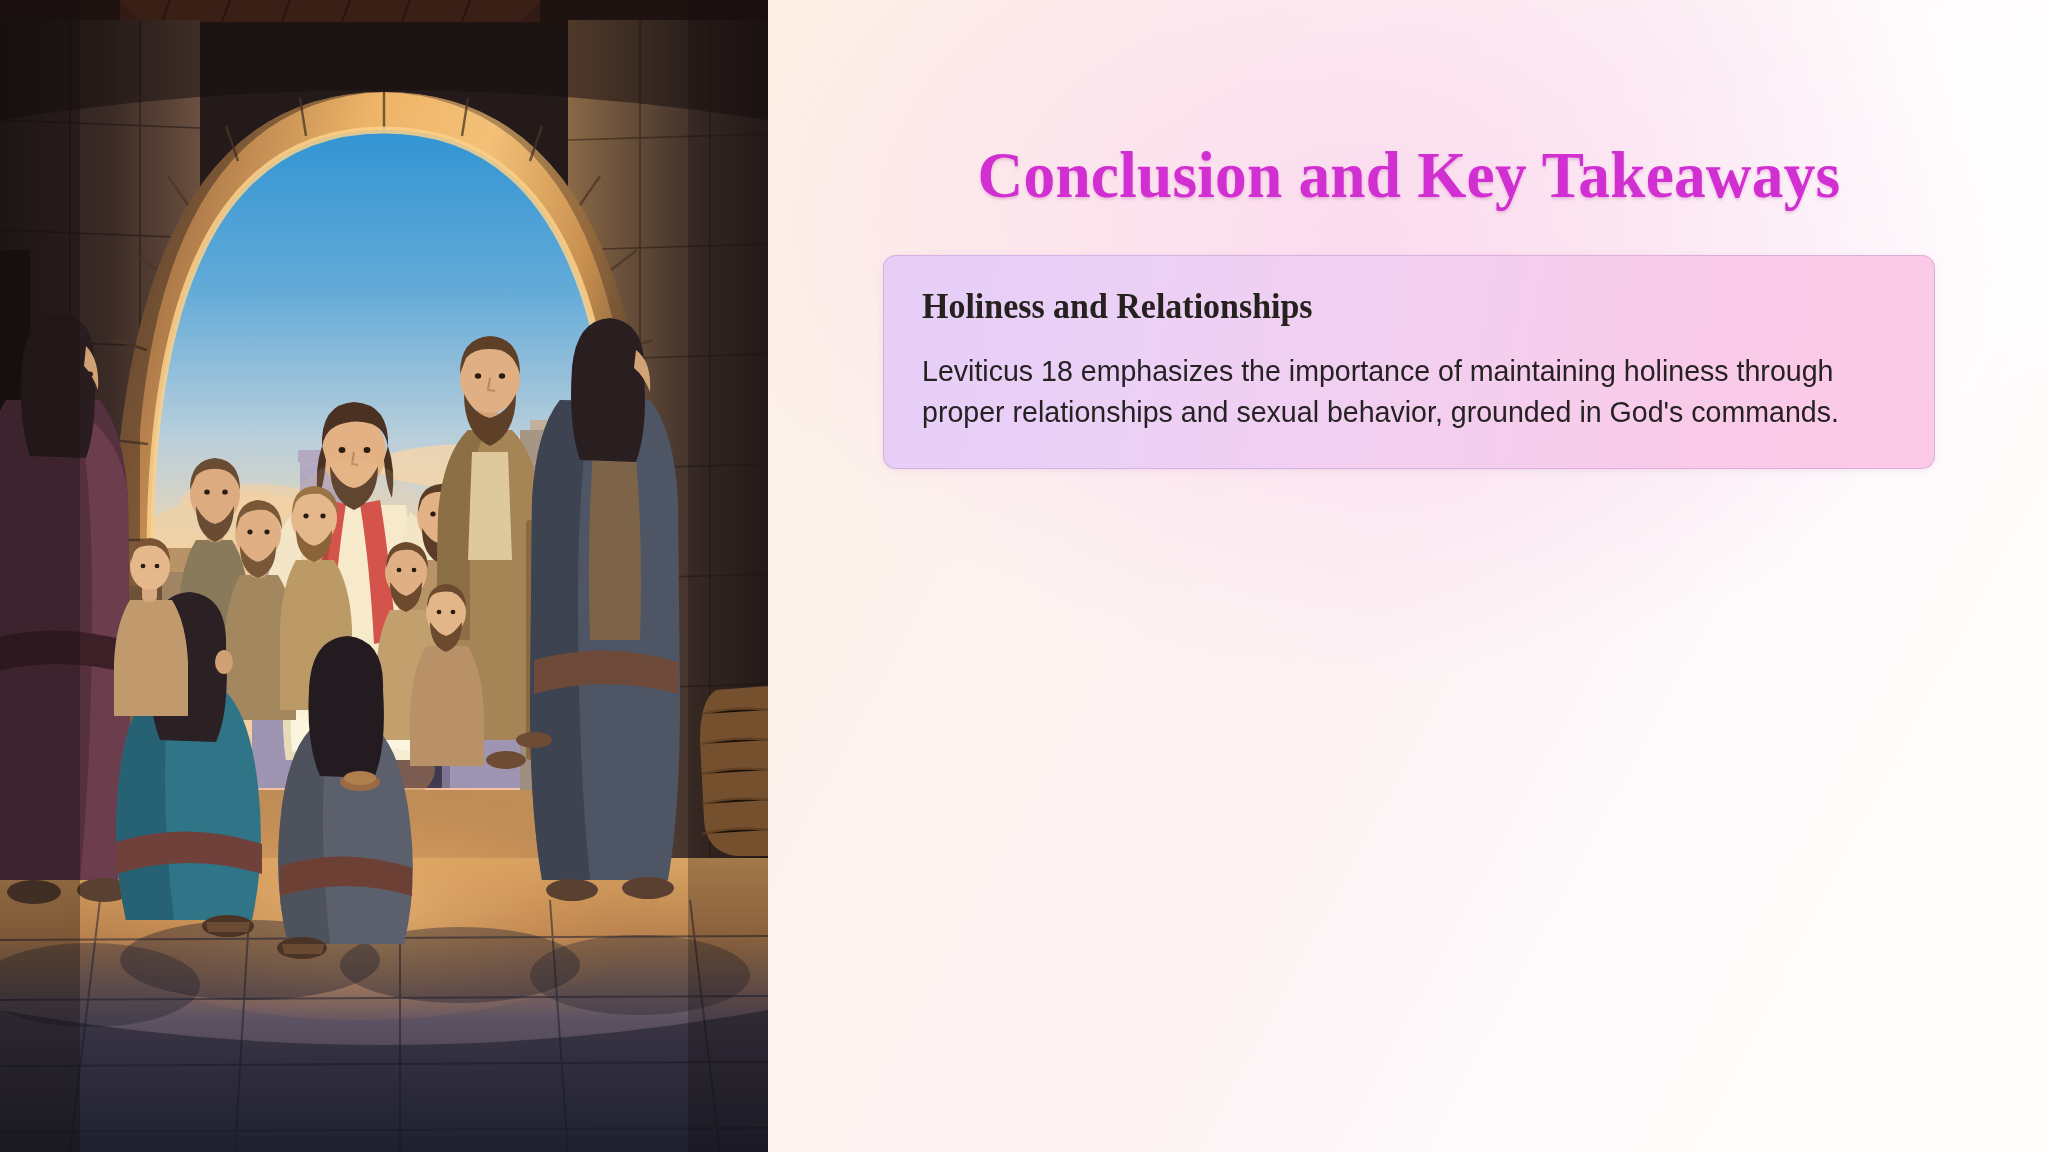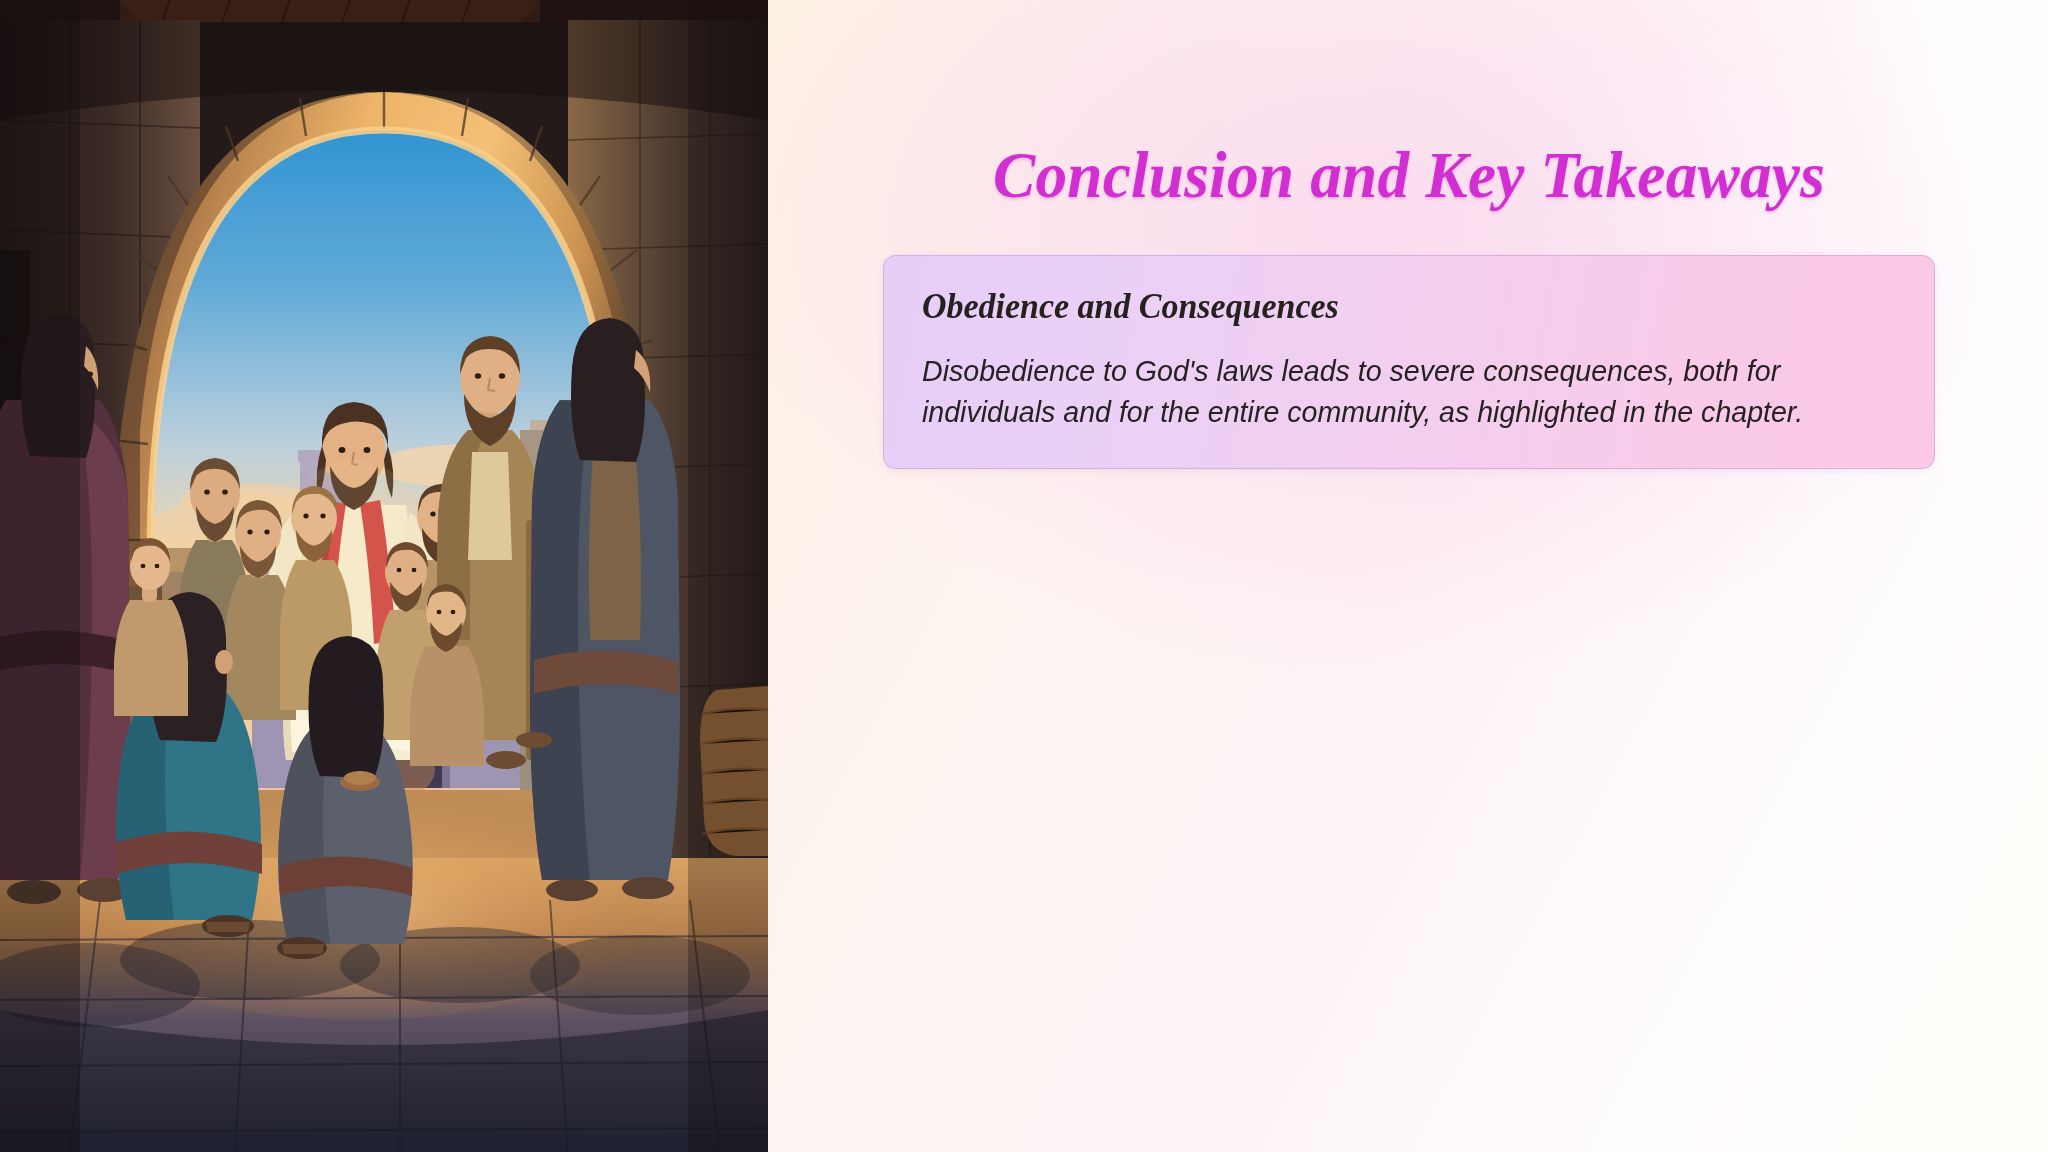--- a/index.html
+++ b/index.html
@@ -13,21 +13,20 @@
     overflow: hidden;
     font-family: "Liberation Sans", sans-serif;
   }
 
   .slide {
     position: relative;
     width: 2048px;
     height: 1062px;
     display: flex;
     background: #fdf6f0;
-    font-style: italic;
   }
 
   
   .illustration-panel {
     position: relative;
     width: 768px;
     height: 1152px;
     flex: 0 0 768px;
     overflow: hidden;
     background: #1b1113;
@@ -542,24 +541,24 @@
     </svg>
   </div>
 
   <div class="content-panel">
     <div class="content-inner">
 
       <h1 class="slide-title">Conclusion and Key Takeaways</h1>
 
       <div class="cards">
 
-
         <div class="card">
-          <div class="card-title">Obedience and Consequences</div>
-          <div class="card-body">Disobedience to God's laws leads to severe consequences, both for individuals and for the entire community, as highlighted in the chapter.</div>
+          <div class="card-title">Holiness and Relationships</div>
+          <div class="card-body">Leviticus 18 emphasizes the importance of maintaining holiness through proper relationships and sexual behavior, grounded in God's commands.</div>
         </div>
+
 
 
       </div>
     </div>
   </div>
 
 </div>
 
 </body></html>

